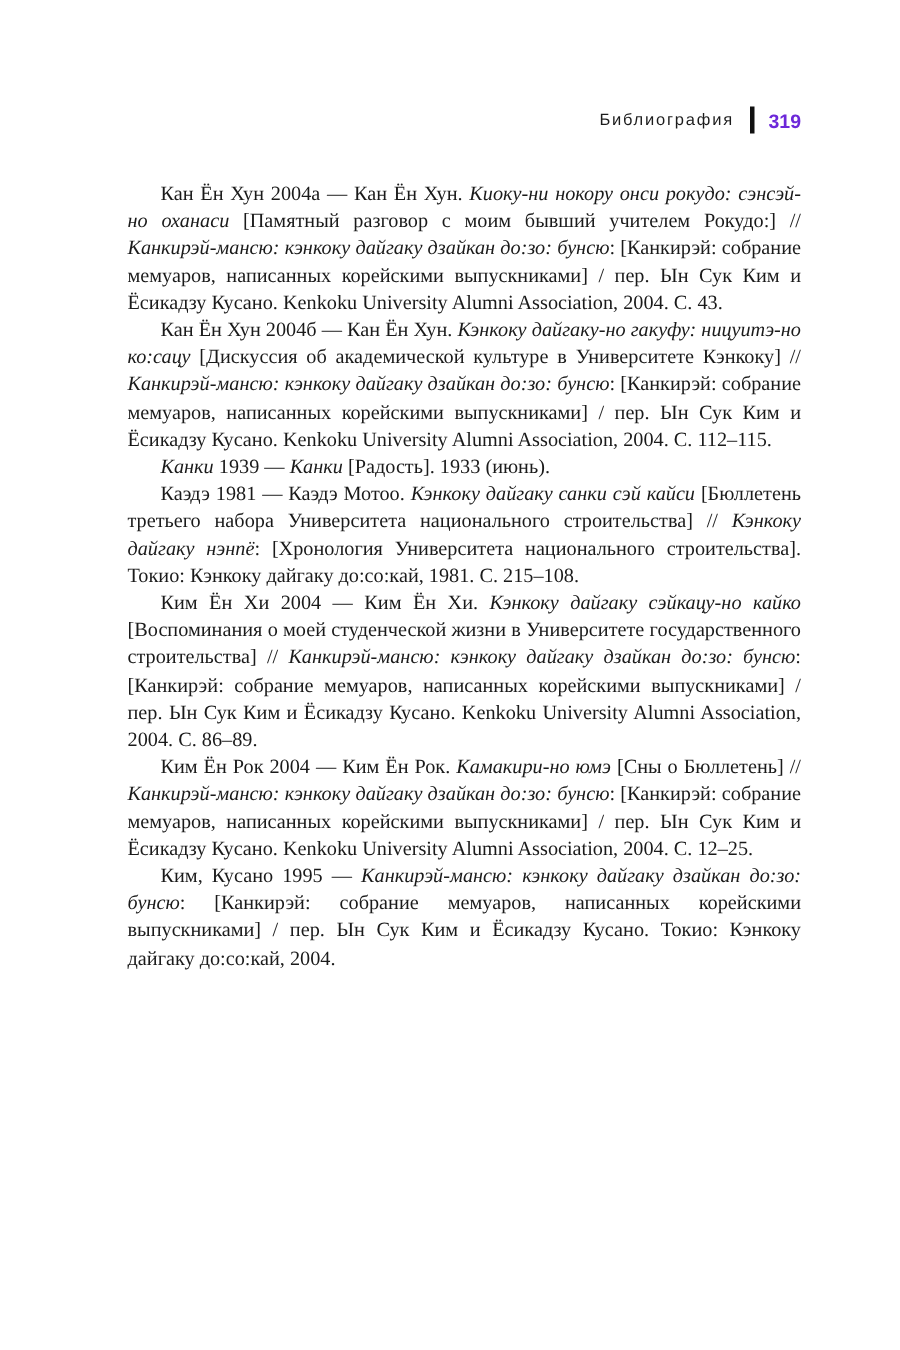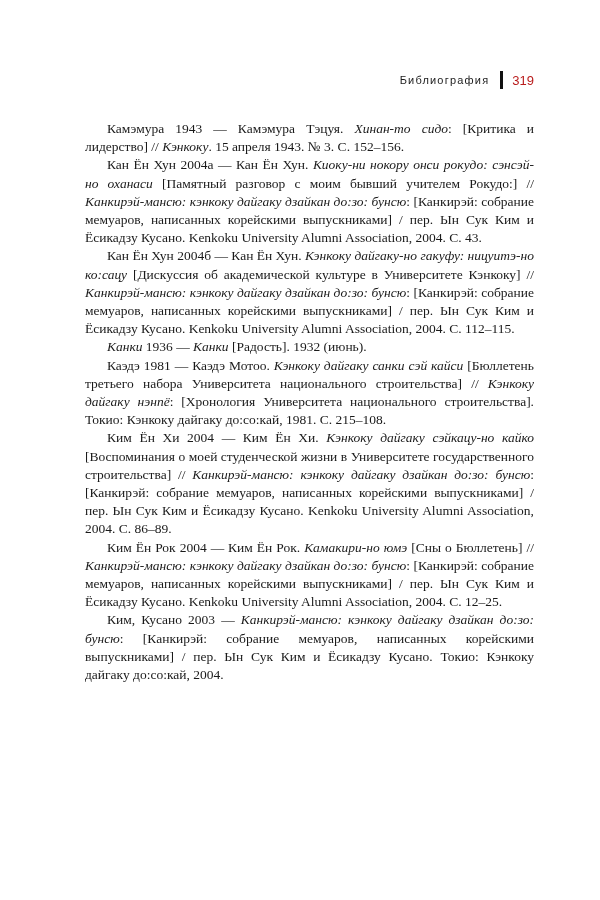--- a/index.html
+++ b/index.html
@@ -32,22 +32,22 @@
   .header-rule {
     display: inline-block;
     width: 3px;
     height: 18px;
     background: #111111;
     margin: 0 9px 0 11px;
   }
   .page-number {
     font-family: "Liberation Sans", sans-serif;
     font-size: 13px;
-    font-weight: normal;
-    color: #b91c1c;
+    font-weight: bold;
+    color: #6d28d9;
   }
   .bibliography {
     margin-top: 30px;
     font-family: "Liberation Serif", "DejaVu Serif", serif;
     font-size: 13.5px;
     line-height: 18.2px;
     color: #1a1a1a;
     text-align: justify;
   }
   .entry {
@@ -64,22 +64,21 @@
 <body>
 
 <div class="page">
   <header class="page-header">
     <span class="header-title">Библиография</span>
     <span class="header-rule"></span>
     <span class="page-number">319</span>
   </header>
 
   <main class="bibliography">
-      <p class="entry"><span>Камэмура 1943 — Камэмура Тэцуя. </span><span class="it">Хинан-то сидо</span><span>: [Критика и лидерство] // </span><span class="it">Кэнкоку</span><span>. 15 апреля 1943. № 3. С. 152–156.</span></p>
       <p class="entry"><span>Кан Ён Хун 2004а — Кан Ён Хун. </span><span class="it">Киоку-ни нокору онси рокудо: сэнсэй-но оханаси</span><span> [Памятный разговор с моим бывший учителем Рокудо:] // </span><span class="it">Канкирэй-мансю: кэнкоку дайгаку дзайкан до:зо: бунсю</span><span>: [Канкирэй: собрание мемуаров, написанных корейскими выпускниками] / пер. Ын Сук Ким и Ёсикадзу Кусано. Kenkoku University Alumni Association, 2004. С. 43.</span></p>
       <p class="entry"><span>Кан Ён Хун 2004б — Кан Ён Хун. </span><span class="it">Кэнкоку дайгаку-но гакуфу: ницуитэ-но ко:сацу</span><span> [Дискуссия об академической культуре в Университете Кэнкоку] // </span><span class="it">Канкирэй-мансю: кэнкоку дайгаку дзайкан до:зо: бунсю</span><span>: [Канкирэй: собрание мемуаров, написанных корейскими выпускниками] / пер. Ын Сук Ким и Ёсикадзу Кусано. Kenkoku University Alumni Association, 2004. С. 112–115.</span></p>
-      <p class="entry"><span class="it">Канки</span><span> 1936 — </span><span class="it">Канки</span><span> [Радость]. 1932 (июнь).</span></p>
+      <p class="entry"><span class="it">Канки</span><span> 1939 — </span><span class="it">Канки</span><span> [Радость]. 1933 (июнь).</span></p>
       <p class="entry"><span>Каэдэ 1981 — Каэдэ Мотоо. </span><span class="it">Кэнкоку дайгаку санки сэй кайси</span><span> [Бюллетень третьего набора Университета национального строительства] // </span><span class="it">Кэнкоку дайгаку нэнпё</span><span>: [Хронология Университета национального строительства]. Токио: Кэнкоку дайгаку до:со:кай, 1981. С. 215–108.</span></p>
       <p class="entry"><span>Ким Ён Хи 2004 — Ким Ён Хи. </span><span class="it">Кэнкоку дайгаку сэйкацу-но кайко</span><span> [Воспоминания о моей студенческой жизни в Университете государственного строительства] // </span><span class="it">Канкирэй-мансю: кэнкоку дайгаку дзайкан до:зо: бунсю</span><span>: [Канкирэй: собрание мемуаров, написанных корейскими выпускниками] / пер. Ын Сук Ким и Ёсикадзу Кусано. Kenkoku University Alumni Association, 2004. С. 86–89.</span></p>
       <p class="entry"><span>Ким Ён Рок 2004 — Ким Ён Рок. </span><span class="it">Камакири-но юмэ</span><span> [Сны о Бюллетень] // </span><span class="it">Канкирэй-мансю: кэнкоку дайгаку дзайкан до:зо: бунсю</span><span>: [Канкирэй: собрание мемуаров, написанных корейскими выпускниками] / пер. Ын Сук Ким и Ёсикадзу Кусано. Kenkoku University Alumni Association, 2004. С. 12–25.</span></p>
-      <p class="entry"><span>Ким, Кусано 2003 — </span><span class="it">Канкирэй-мансю: кэнкоку дайгаку дзайкан до:зо: бунсю</span><span>: [Канкирэй: собрание мемуаров, написанных корейскими выпускниками] / пер. Ын Сук Ким и Ёсикадзу Кусано. Токио: Кэнкоку дайгаку до:со:кай, 2004.</span></p>
+      <p class="entry"><span>Ким, Кусано 1995 — </span><span class="it">Канкирэй-мансю: кэнкоку дайгаку дзайкан до:зо: бунсю</span><span>: [Канкирэй: собрание мемуаров, написанных корейскими выпускниками] / пер. Ын Сук Ким и Ёсикадзу Кусано. Токио: Кэнкоку дайгаку до:со:кай, 2004.</span></p>
     </main>
 </div>
 
 </body></html>

